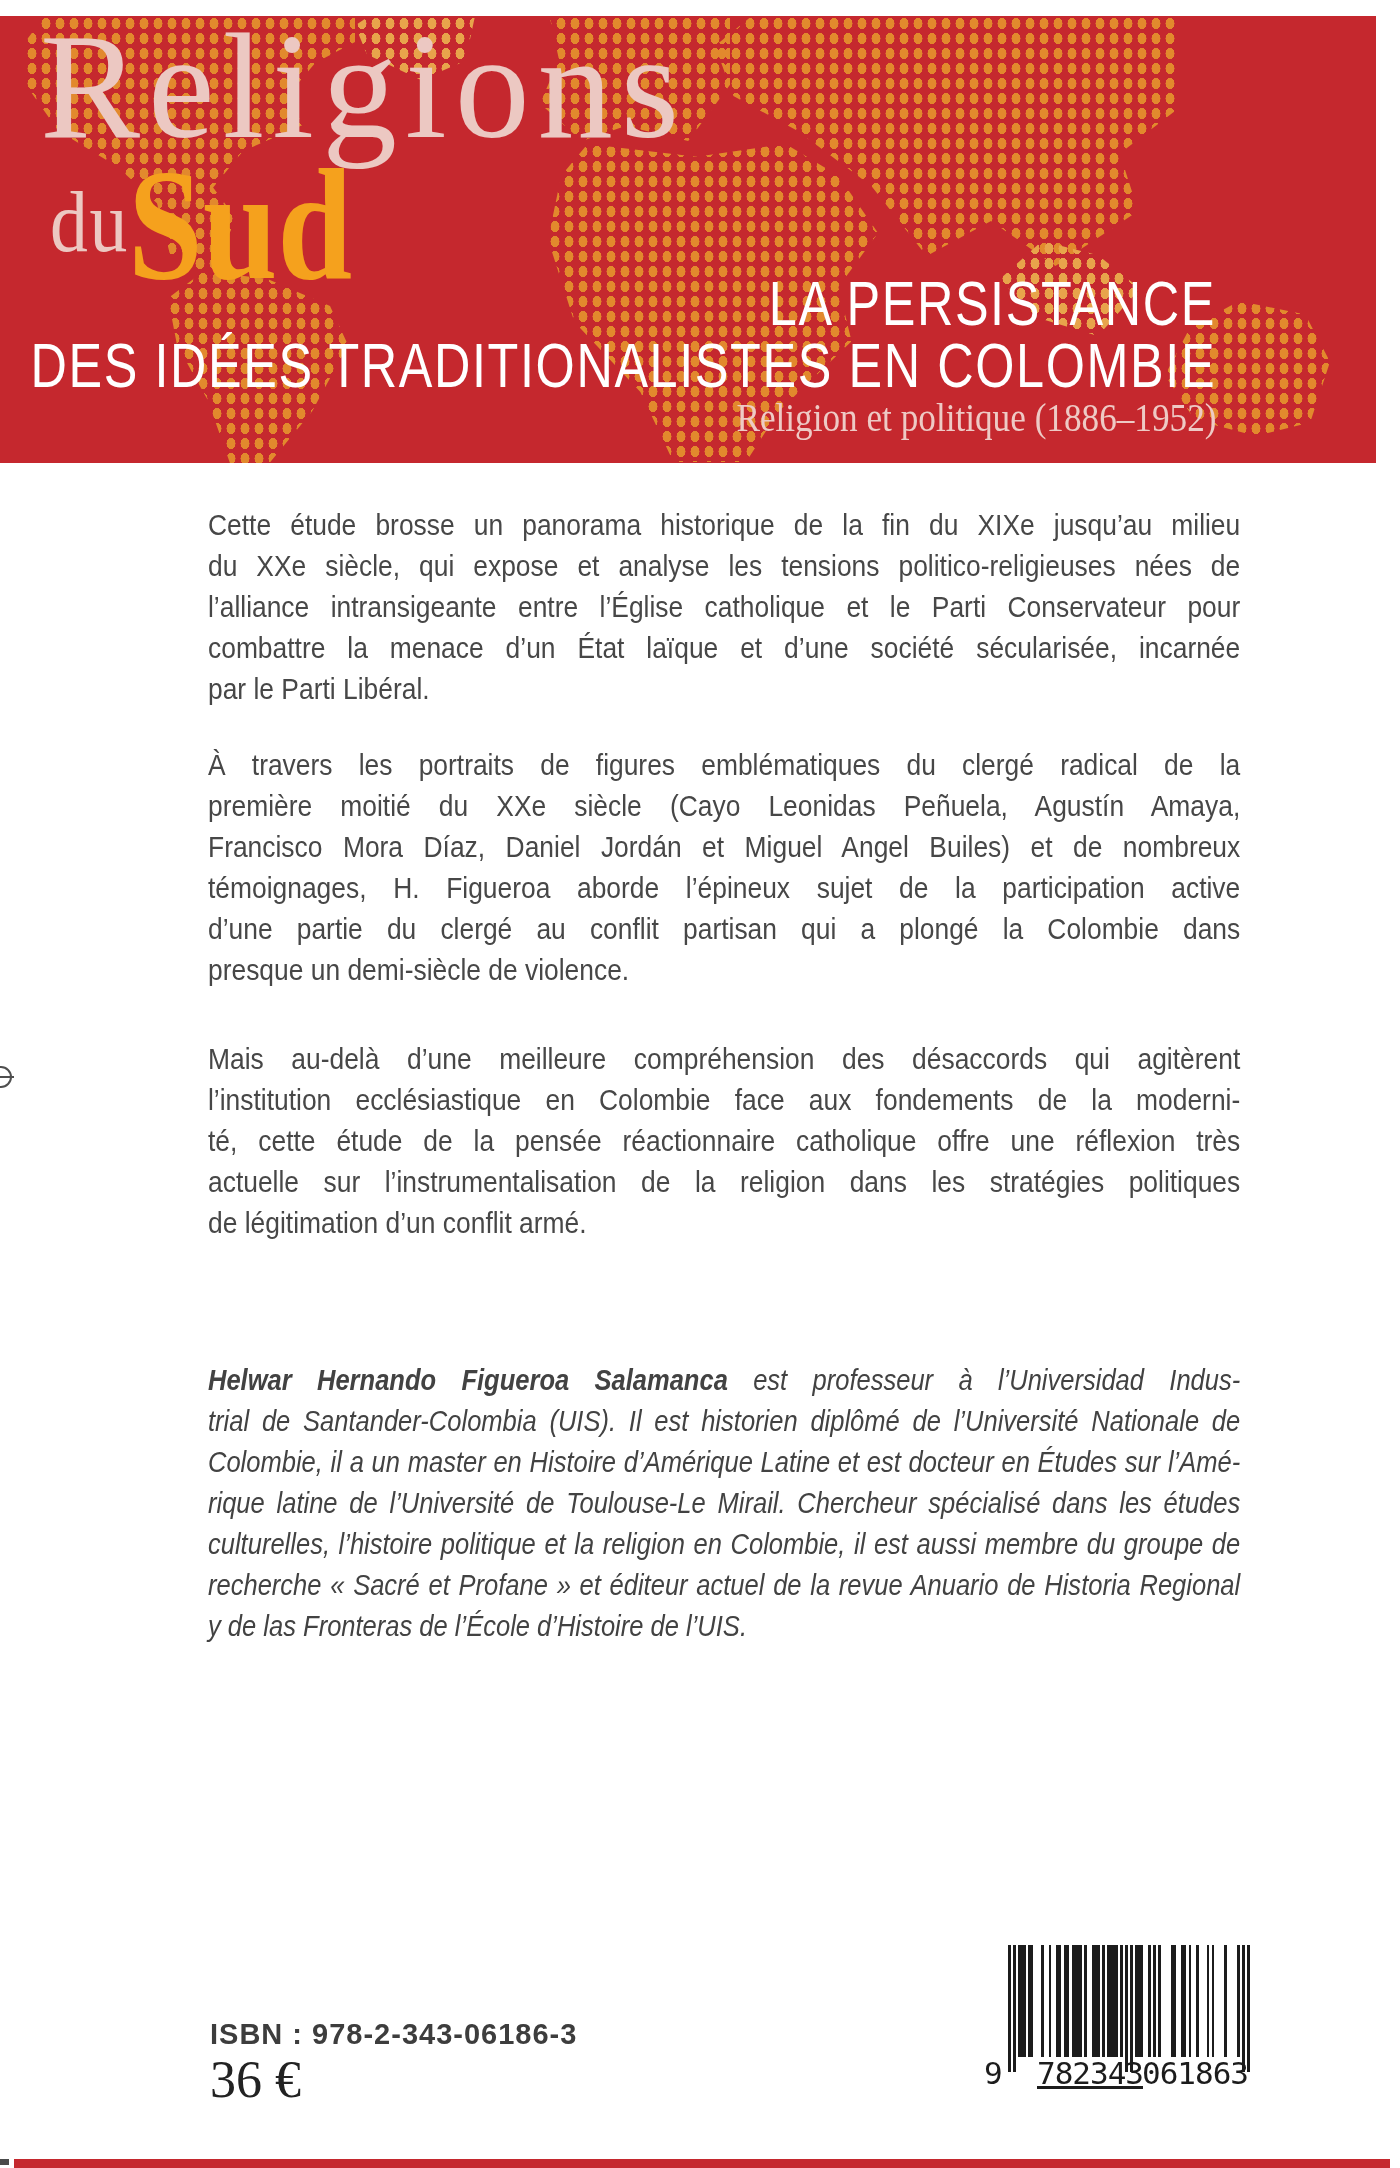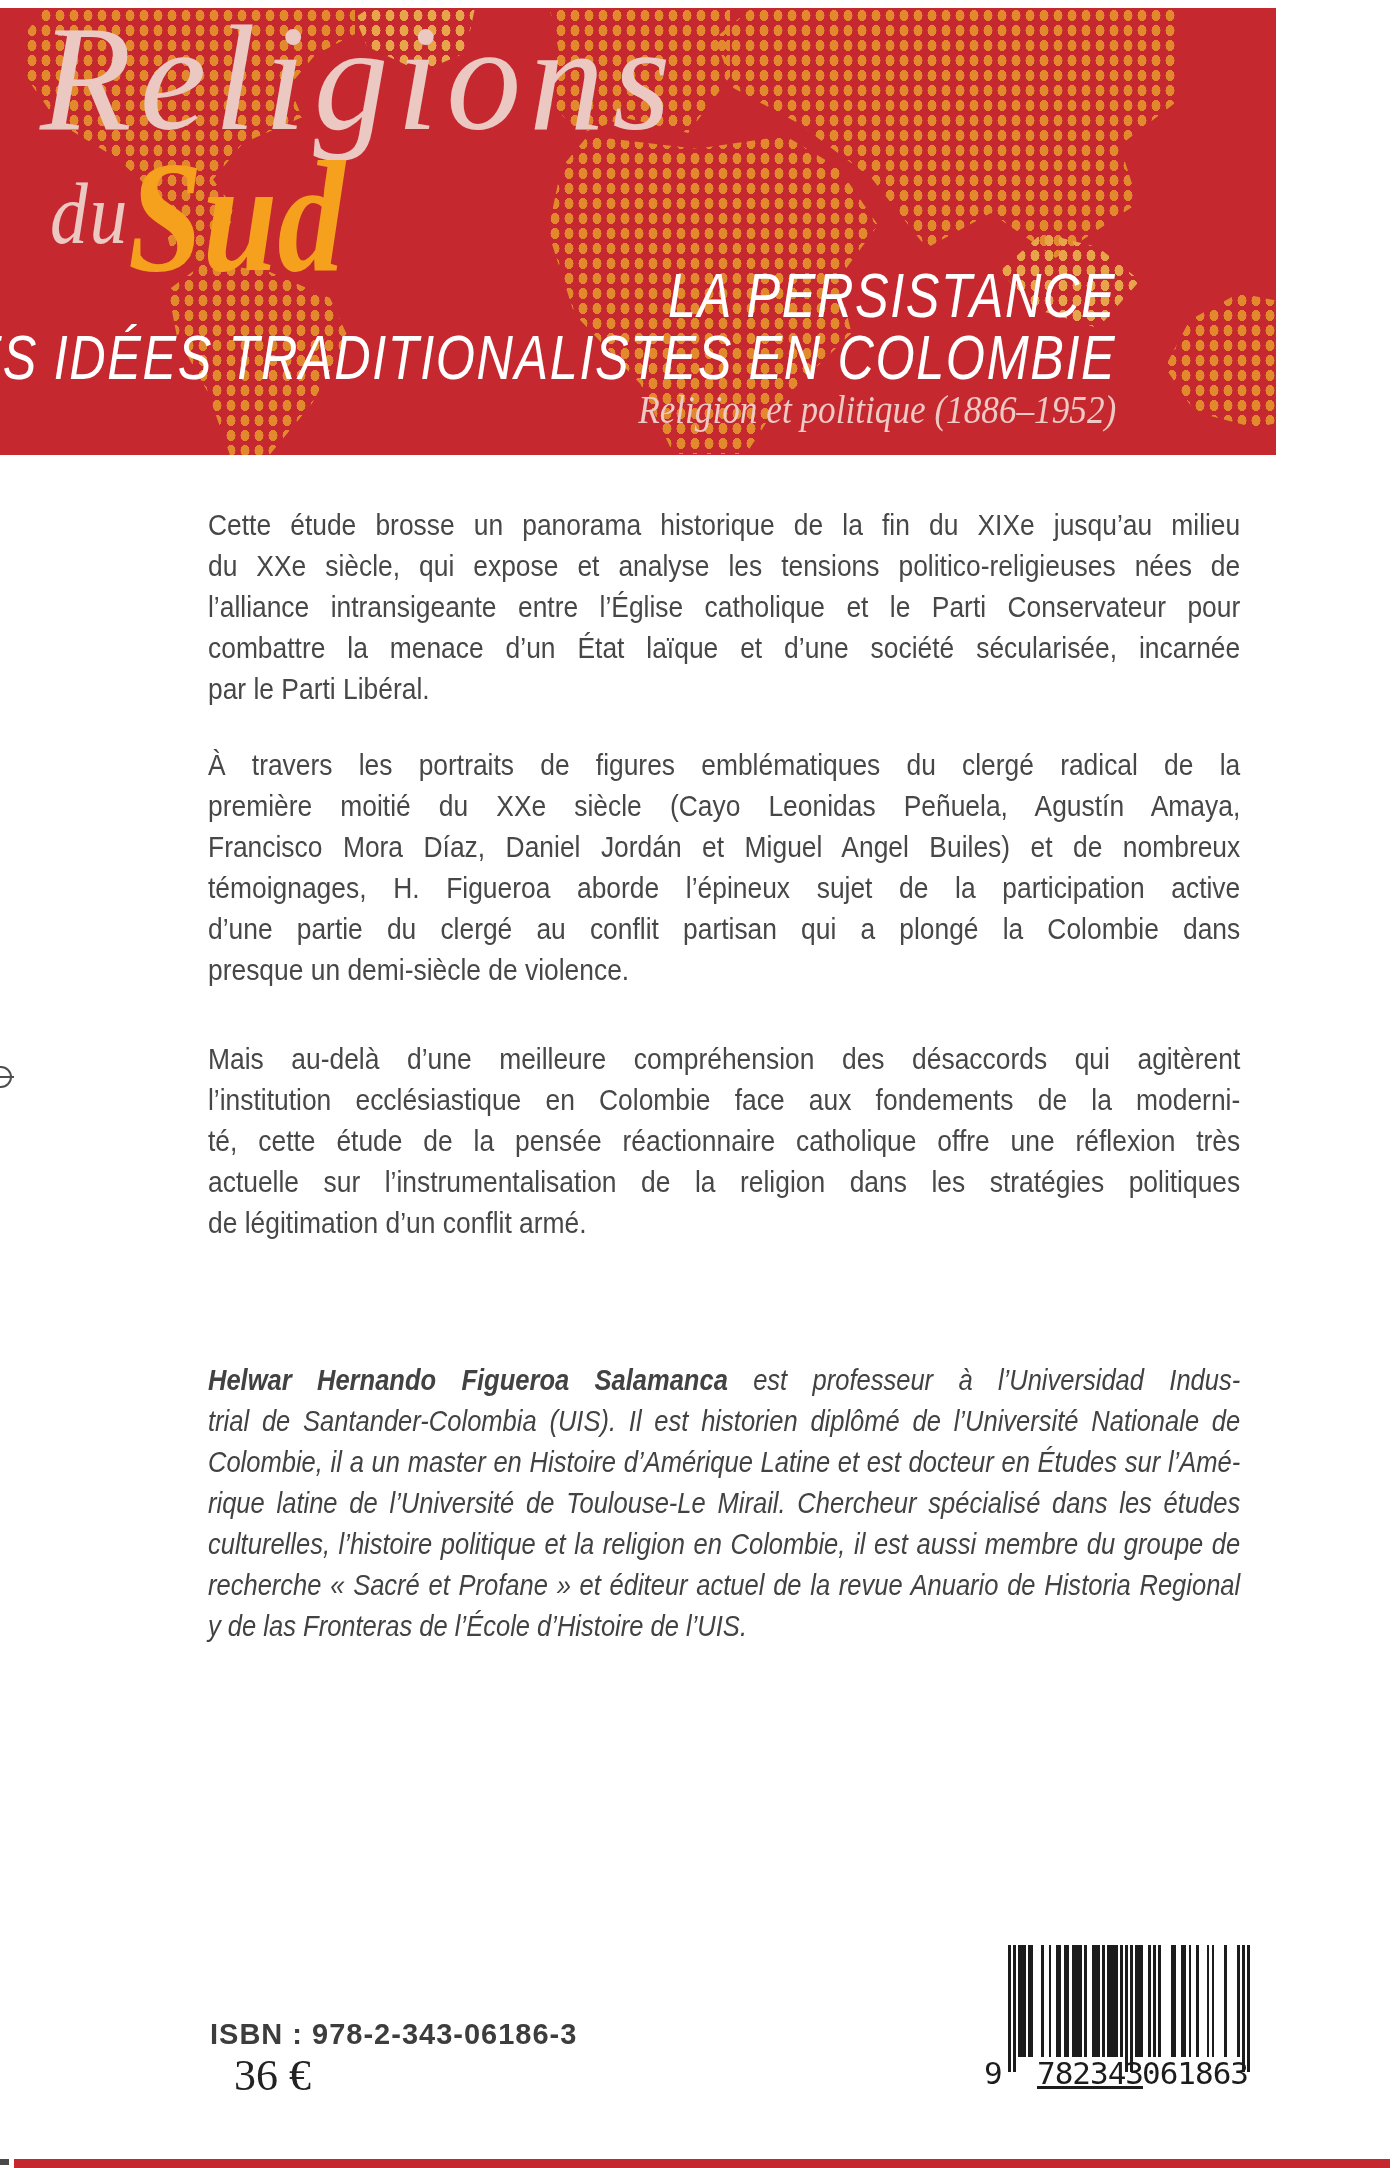--- a/index.html
+++ b/index.html
@@ -1,20 +1,20 @@
 <!DOCTYPE html>
 <html><head>
 <meta charset="utf-8">
 <style>
   html,body{margin:0;padding:0;background:#e8e8e8;}
   .page{position:relative;width:1400px;height:2168px;background:#ffffff;overflow:hidden;
         font-family:"Liberation Sans",sans-serif;margin:0 auto;}
 
   
-  .banner{position:absolute;left:0;top:8px;width:1276px;height:447px;background:#c5282e;overflow:hidden;font-style:italic;}
+  .banner{position:absolute;left:0;top:16px;width:1376px;height:447px;background:#c5282e;overflow:hidden;}
 
   
   .dots{position:absolute;
         background-image:radial-gradient(ellipse 4.6px 5.6px at 7px 7.5px,#e2892d 96%,rgba(0,0,0,0) 100%);
         background-size:14px 15px;}
   .dots.light{background-image:radial-gradient(ellipse 4.6px 5.6px at 7px 7.5px,#e8a44b 96%,rgba(0,0,0,0) 100%);}
   .d-na{left:25px;top:0;width:330px;height:260px;
         clip-path:polygon(0 10%,6% 0,100% 0,100% 10%,88% 18%,80% 30%,84% 42%,66% 52%,57% 66%,64% 78%,56% 100%,44% 92%,40% 72%,28% 58%,10% 44%,0 26%);}
   .d-green{left:355px;top:0;width:120px;height:64px;
         clip-path:polygon(0 15%,12% 0,100% 0,92% 70%,55% 100%,10% 60%);}
@@ -55,21 +55,21 @@
   .para .line.last{text-align-last:left;}
 
   .bio{position:absolute;left:208px;top:1360px;width:1173px;transform:scaleX(0.88);transform-origin:0 0;
         color:#424242;font-size:29px;line-height:41px;font-style:italic;}
   .bio .line{text-align:justify;text-align-last:justify;}
   .bio .line.last{text-align-last:left;}
   .bio b{font-weight:bold;}
 
   
   .isbn{position:absolute;left:210px;top:2018px;color:#3d3d3d;font-size:29px;letter-spacing:1px;font-weight:bold;}
-  .price{position:absolute;left:210px;top:2050px;color:#222222;font-family:"Liberation Serif",serif;font-size:44px;margin-left:24px;}
+  .price{position:absolute;left:210px;top:2050px;color:#222222;font-family:"Liberation Serif",serif;font-size:52px;}
 
   .barcode{position:absolute;left:980px;top:1945px;width:300px;height:150px;background:#ffffff;}
   .bc-bars{position:absolute;left:28px;top:0;display:flex;}
   .bc-bars i{display:block;width:2.55px;height:112px;}
   .bc-bars i.b{background:#1c1c1c;}
   .bc-bars i.g{height:127px;}
   .bc-digits span{position:absolute;top:110px;color:#1c1c1c;
         font-family:"DejaVu Sans Mono",monospace;font-size:31px;letter-spacing:-1px;}
   .bc-d1{left:4px;} .bc-d2{left:57px;text-decoration:underline;} .bc-d3{left:162px;}
 

